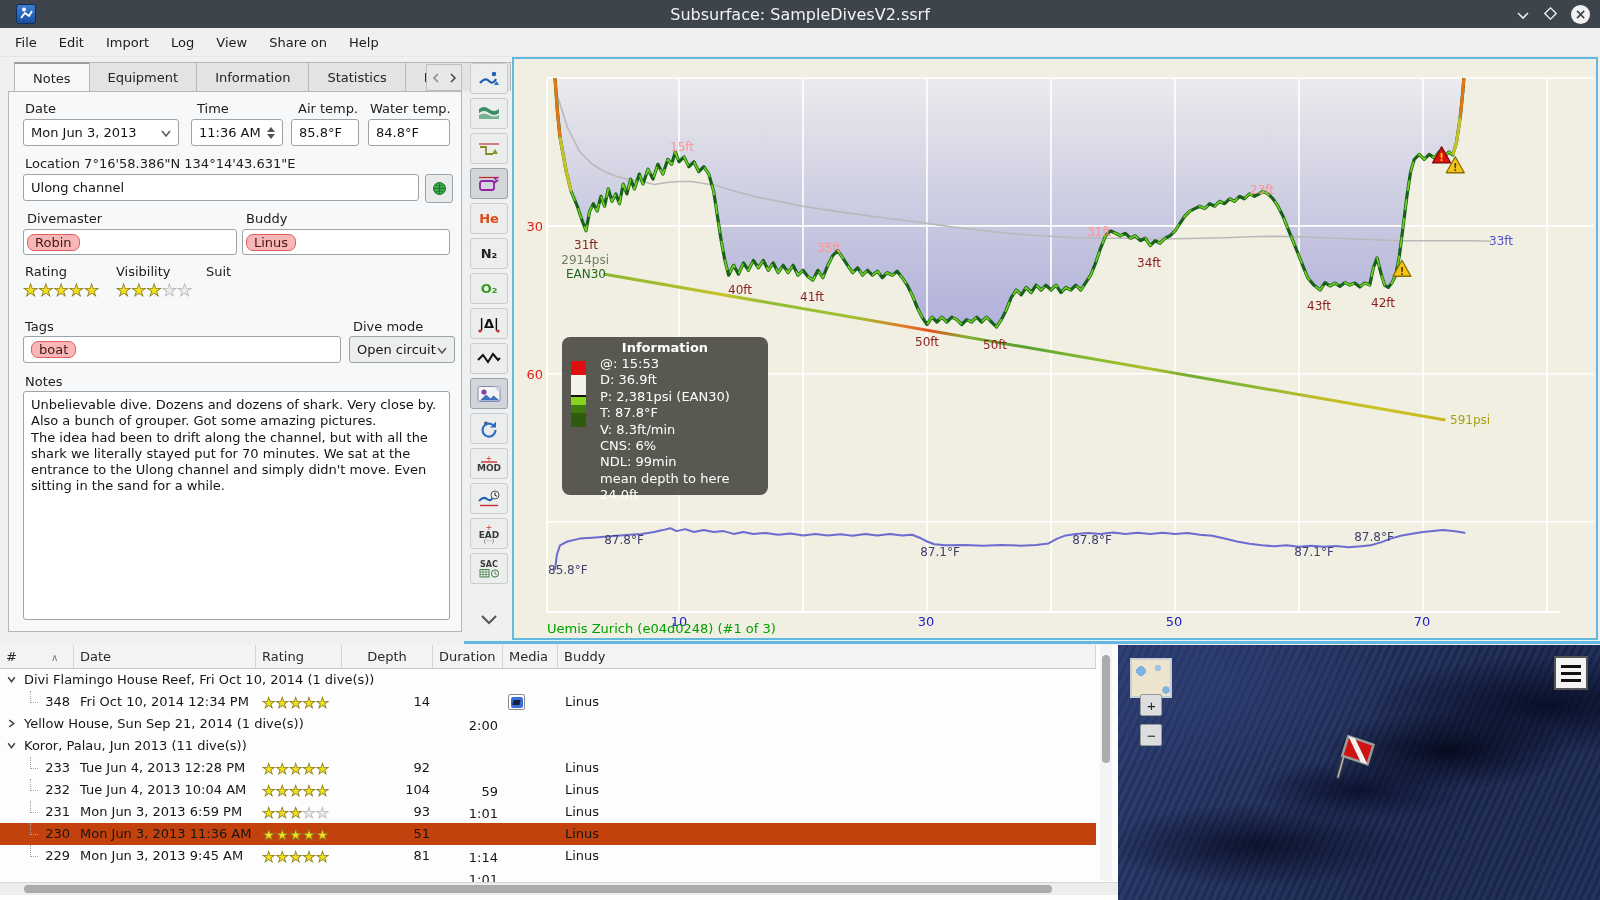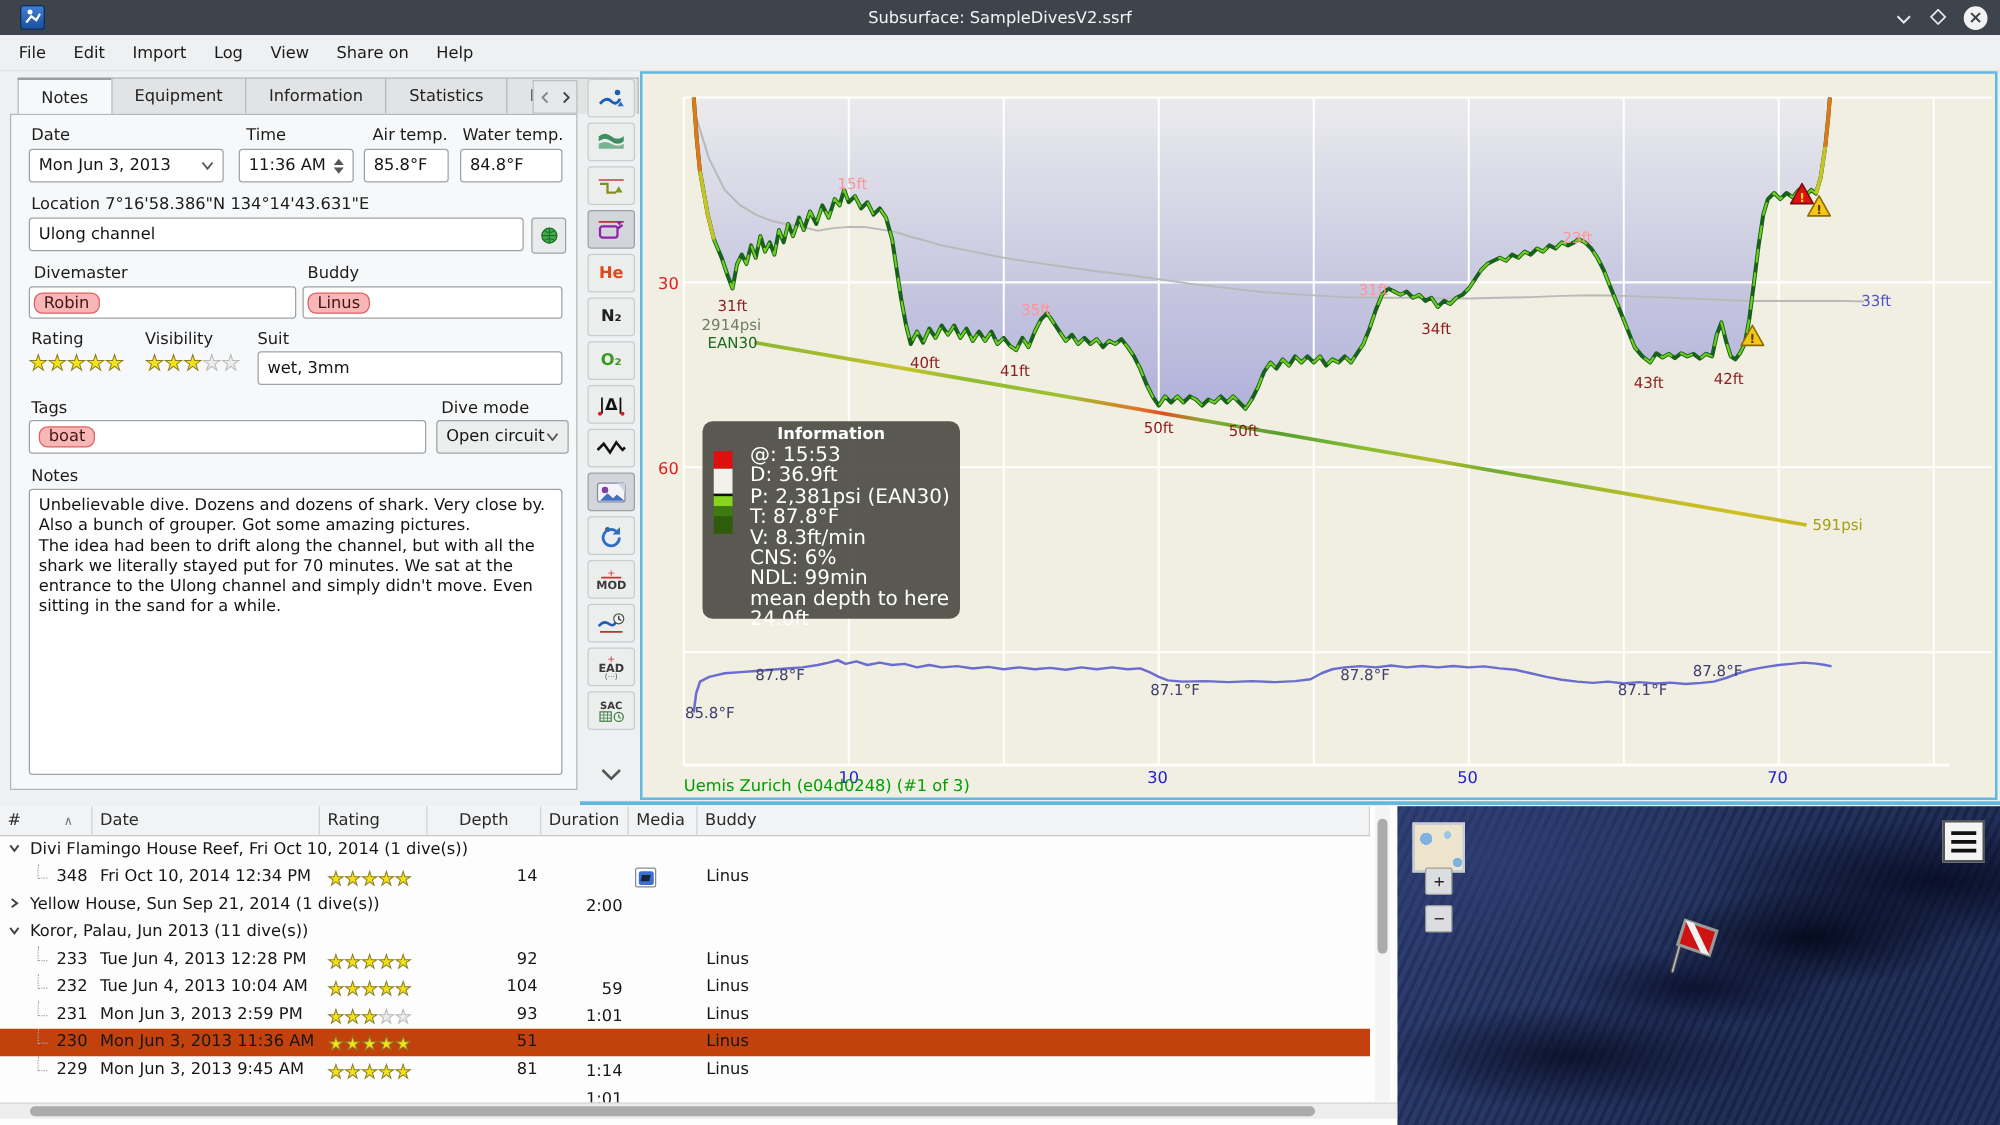--- a/index.html
+++ b/index.html
@@ -2,21 +2,21 @@
 <html><head>
 <meta charset="utf-8">
 <style>
   html,body{margin:0;padding:0;width:1600px;height:900px;overflow:hidden;
     font-family:"DejaVu Sans","Liberation Sans",sans-serif;background:#eff0f1;}
   .window{position:absolute;inset:0;}
   
   .titlebar{position:absolute;left:0;top:0;width:1600px;height:28px;background:#3d444c;display:flex;align-items:center;}
   .app-icon{position:absolute;left:16px;top:4px;width:20px;height:20px;border-radius:3px;
     background:linear-gradient(#3e7fd4,#1a4f9c);border:1px solid #0d2f63;box-sizing:border-box;}
-  .tb-title{position:absolute;left:0;right:0;text-align:center;color:#f2f2f2;font-size:13px;}
+  .tb-title{position:absolute;left:0;right:0;text-align:center;color:#f2f2f2;font-size:16px;}
   .win-controls{position:absolute;right:10px;top:0;height:28px;display:flex;align-items:center;gap:14px;color:#e8e8e8;}
   .wc-close{width:19px;height:19px;border-radius:50%;background:#f2f2f2;color:#3d444c;display:flex;align-items:center;justify-content:center;font-size:14px;font-weight:bold;line-height:1;}
   
   .menubar{position:absolute;left:0;top:28px;width:1600px;height:29px;background:#eff0f1;display:flex;align-items:center;padding-left:4px;border-bottom:1px solid #e4e5e6;box-sizing:border-box;}
   .menu-item{padding:4px 11px;font-size:13px;color:#1b1b1b;}
   
   .notes-panel{position:absolute;left:8px;top:62px;width:454px;height:570px;}
   .tabs{position:absolute;left:6px;top:0;height:30px;display:flex;}
   .tab{height:29px;line-height:29px;padding:0 18px;font-size:13px;color:#232323;background:#e2e3e4;border:1px solid #b4b6b8;border-bottom:none;border-right:none;box-sizing:border-box;}
   .tab:last-child{border-right:1px solid #b4b6b8;}
@@ -54,21 +54,21 @@
   .an-press{fill:#6f7f66;font-size:12px;}
   .an-gas{fill:#1d6b1d;font-size:12px;}
   .an-mean{fill:#5252cc;font-size:12px;}
   .an-psiend{fill:#a6a012;font-size:12px;}
   .an-temp{fill:#40406e;font-size:12px;}
   .an-footer{fill:#00a000;font-size:13px;}
   .infobox{position:absolute;left:48px;top:278px;width:206px;height:158px;background:rgba(77,77,70,0.93);border-radius:8px;color:#fff;box-sizing:border-box;padding:3px 8px 4px 8px;}
   .ib-title{text-align:center;font-weight:bold;font-size:13px;margin-bottom:1px;}
   .ib-legend{position:absolute;left:9px;top:24px;width:15px;}
   .ib-legend div{width:15px;}
-  .ib-rows{margin-left:30px;font-size:16px;line-height:16.4px;}
+  .ib-rows{margin-left:30px;font-size:13px;line-height:16.4px;}
   
   .dive-list{position:absolute;left:0;top:645px;width:1118px;height:255px;background:#fdfdfd;}
   .dl-header{position:absolute;left:0;top:0;width:1096px;height:23px;background:#f2f3f4;border-bottom:1px solid #c8c8c8;font-size:13px;color:#2a2a2a;}
   .dl-hcell{position:absolute;top:0;height:23px;line-height:23px;border-right:1px solid #d4d4d4;padding:0 6px;box-sizing:border-box;white-space:nowrap;}
   .dl-rows{position:absolute;left:0;top:24px;width:1096px;}
   .dl-row{position:relative;height:22px;font-size:13px;color:#161616;white-space:nowrap;}
   .dl-row.selected{background:#c2410c;}
   .expander{position:absolute;left:6px;top:4px;}
   .glabel{position:absolute;left:24px;top:3px;}
   .dl-row.dive::before{content:'';position:absolute;left:30px;top:0;height:11px;width:7px;border-left:1px dotted #a8a8a8;border-bottom:1px dotted #a8a8a8;}
@@ -202,23 +202,20 @@
       <span class="flabel" style="left:237px;top:119px">Buddy</span>
       <div class="tbox" style="left:233px;top:137px;width:208px;height:26px;padding:0 3px">
           <span class="chip">Linus</span>
         </div>
 
       <span class="flabel" style="left:16px;top:172px">Rating</span>
       <div class="stars" style="position:absolute;left:14px;top:189px"><span class="st on">★</span><span class="st on">★</span><span class="st on">★</span><span class="st on">★</span><span class="st on">★</span></div>
       <span class="flabel" style="left:107px;top:172px">Visibility</span>
       <div class="stars" style="position:absolute;left:107px;top:189px"><span class="st on">★</span><span class="st on">★</span><span class="st on">★</span><span class="st off">★</span><span class="st off">★</span></div>
       <span class="flabel" style="left:197px;top:172px">Suit</span>
-      <div class="tbox" style="left:197px;top:189px;width:244px;height:27px">
-          <span>wet, 3mm</span>
-        </div>
 
       <span class="flabel" style="left:16px;top:227px">Tags</span>
       <div class="tbox" style="left:14px;top:244px;width:318px;height:27px;pad:0 3px">
           <span class="chip">boat</span>
         </div>
       <span class="flabel" style="left:344px;top:227px">Dive mode</span>
       <div class="tbox" style="left:340px;top:244px;width:106px;height:27px;background:#eceded">
         <span>Open circuit</span>
         <span class="chev"><svg width="10" height="7" viewBox="0 0 10 7">
               <path d="M1 1 L5 6 L9 1" stroke="#555" stroke-width="1.5" fill="none"></path>
@@ -491,21 +488,21 @@
           <span class="c-num">232</span>
           <span class="c-date">Tue Jun 4, 2013 10:04 AM</span>
           <span class="c-stars"><span class="st on">★</span><span class="st on">★</span><span class="st on">★</span><span class="st on">★</span><span class="st on">★</span></span>
           <span class="c-depth">104</span>
           <span class="c-dur">1:01</span>
           <span class="c-media"></span>
           <span class="c-buddy">Linus</span>
         </div>
         <div class="dl-row dive">
           <span class="c-num">231</span>
-          <span class="c-date">Mon Jun 3, 2013 2:59 PM</span>
+          <span class="c-date">Mon Jun 3, 2013 6:59 PM</span>
           <span class="c-stars"><span class="st on">★</span><span class="st on">★</span><span class="st on">★</span><span class="st off">★</span><span class="st off">★</span></span>
           <span class="c-depth">93</span>
           <span class="c-dur">1:02</span>
           <span class="c-media"></span>
           <span class="c-buddy">Linus</span>
         </div>
         <div class="dl-row dive selected">
           <span class="c-num">230</span>
           <span class="c-date">Mon Jun 3, 2013 11:36 AM</span>
           <span class="c-stars"><span class="st on">★</span><span class="st on">★</span><span class="st on">★</span><span class="st on">★</span><span class="st on">★</span></span>

